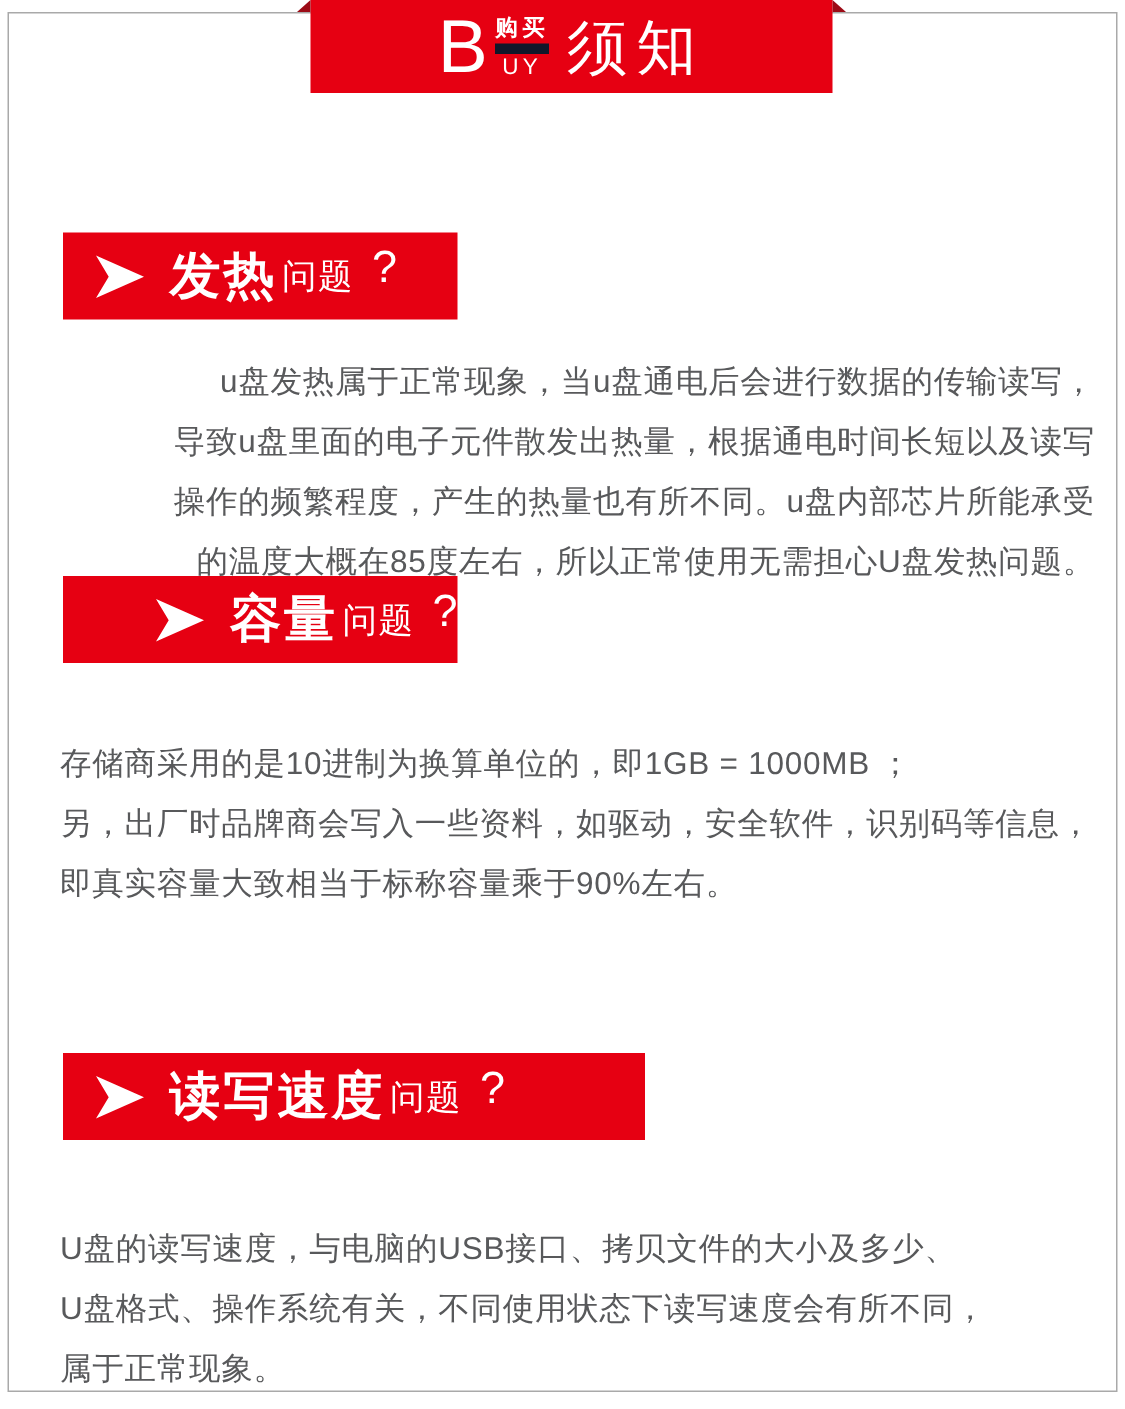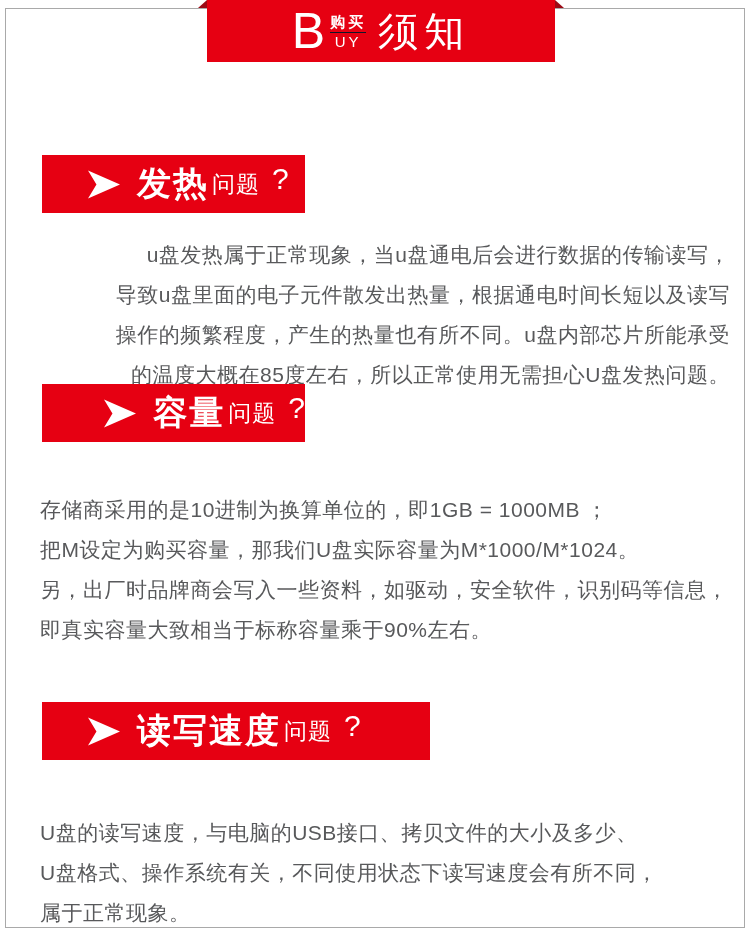--- a/index.html
+++ b/index.html
@@ -16,28 +16,28 @@
   .banner{
     position:absolute;left:207px;top:0;width:348px;height:62px;
     background:#e60012;display:flex;align-items:center;justify-content:center;
   }
   .fold{position:absolute;top:0;width:0;height:0;}
   .fold-left{left:-9px;border-bottom:8px solid #9c0b16;border-left:9px solid transparent;}
   .fold-right{right:-9px;border-bottom:8px solid #9c0b16;border-right:9px solid transparent;}
   .logo{display:flex;align-items:center;color:#fff;}
   .logo-b{font-size:50px;line-height:44px;font-weight:300;}
   .logo-stack{display:flex;flex-direction:column;margin:2px 12px 0 5px;font-size:15px;line-height:1.05;text-align:center;}
-  .stack-top{letter-spacing:3px;border-bottom:1px solid #0f172a;padding-bottom:2px;font-weight:bold;}
+  .stack-top{letter-spacing:3px;border-bottom:7px solid #0f172a;padding-bottom:2px;font-weight:bold;}
   .stack-bottom{letter-spacing:3px;padding-top:1px;}
   .logo-title{font-size:40px;font-weight:normal;letter-spacing:6px;}
 
   
   .sec-header{
     position:absolute;left:42px;height:58px;background:#e60012;
-    display:flex;align-items:center;color:#fff;padding-left:46px;box-sizing:border-box;
+    display:flex;align-items:center;color:#fff;padding-left:22px;box-sizing:border-box;
   }
   .arrow{width:32px;height:29px;margin-right:17px;flex:0 0 auto;}
   .sec-title{font-size:34px;font-weight:bold;letter-spacing:2px;}
   .sec-sub{font-size:23px;margin-left:3px;letter-spacing:1px;}
   .sec-q{font-size:30px;margin-left:12px;font-weight:400;transform:translateY(-5px);}
 
   
   .sec-body{
     position:absolute;left:40px;width:690px;
     font-size:21px;line-height:40px;color:#58595b;letter-spacing:0.5px;
@@ -83,21 +83,20 @@
   <div class="sec-header w-narrow" style="top:384px;justify-content:flex-end;">
     <svg class="arrow" viewBox="0 0 34 30">
       <polygon points="0,0 34,15 0,30 9,15" fill="#ffffff"></polygon>
     </svg>
     <span class="sec-title">容量</span>
     <span class="sec-sub">问题</span>
     <span class="sec-q">?</span>
   </div>
   <div class="sec-body" style="top:490px;">
     <div class="line">存储商采用的是10进制为换算单位的，即1GB = 1000MB ；</div>
-    <div class="line">把M设定为购买容量，那我们U盘实际容量为M*1000/M*1024。</div>
     <div class="line">另，出厂时品牌商会写入一些资料，如驱动，安全软件，识别码等信息，</div>
     <div class="line">即真实容量大致相当于标称容量乘于90%左右。</div>
   </div>
 
   <div class="sec-header w-wide" style="top:702px;">
     <svg class="arrow" viewBox="0 0 34 30">
       <polygon points="0,0 34,15 0,30 9,15" fill="#ffffff"></polygon>
     </svg>
     <span class="sec-title">读写速度</span>
     <span class="sec-sub">问题</span>

